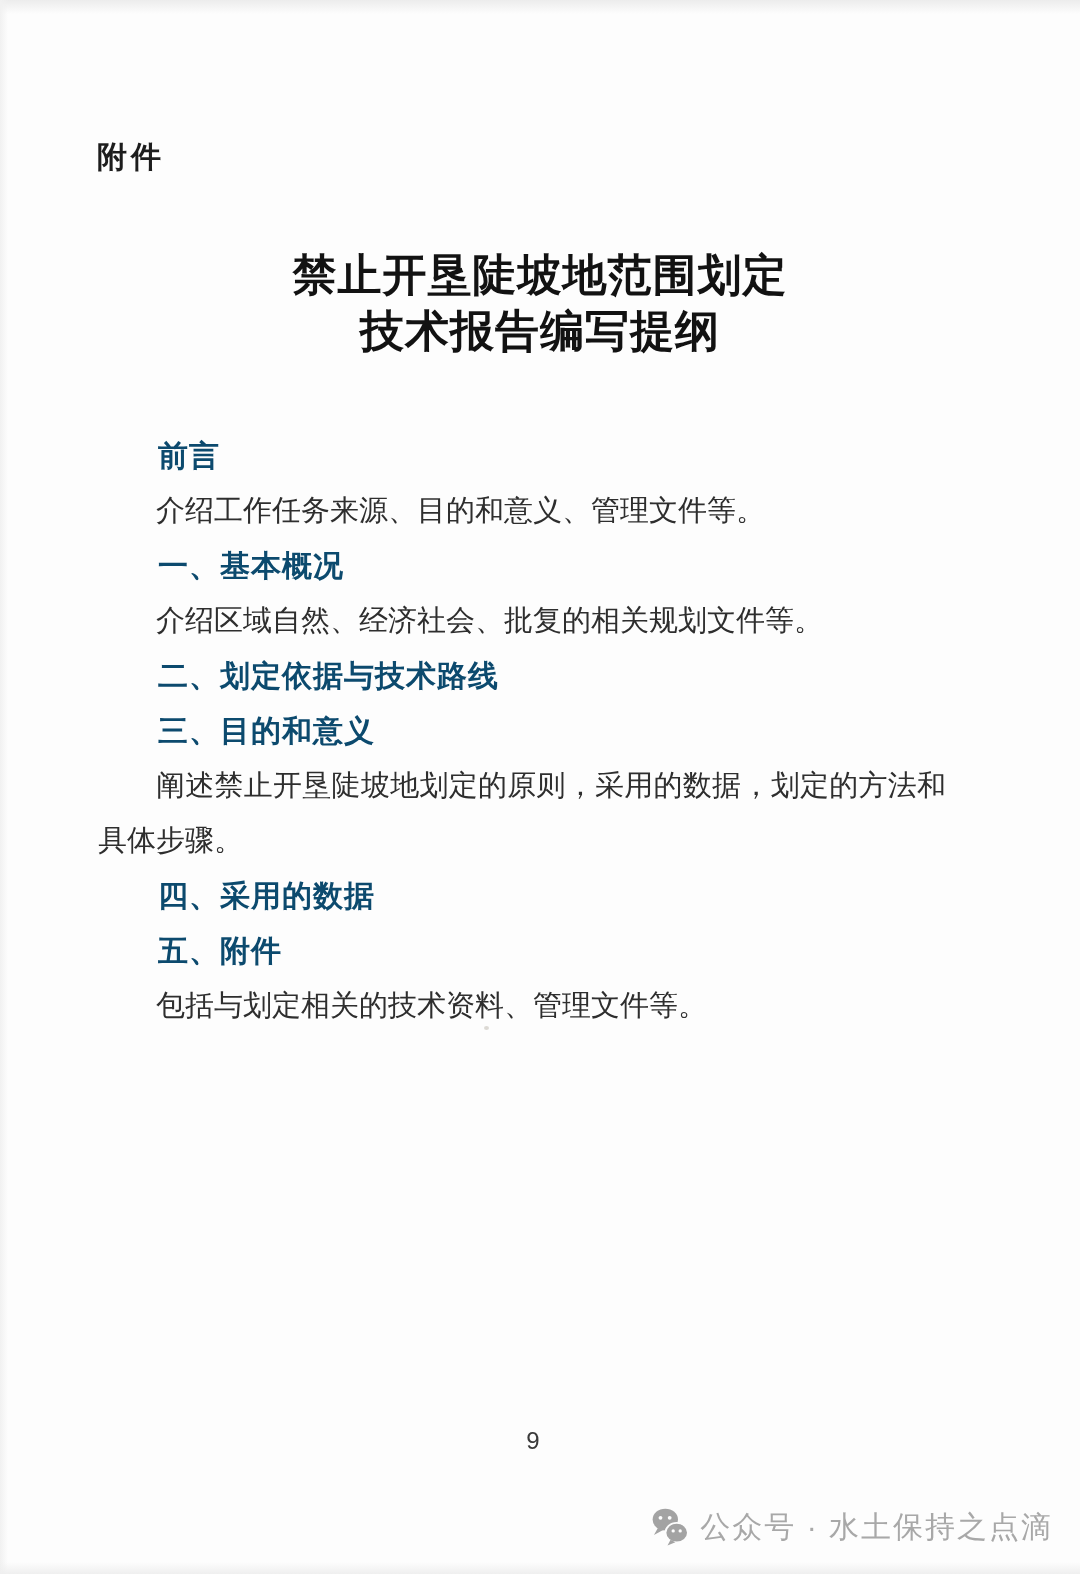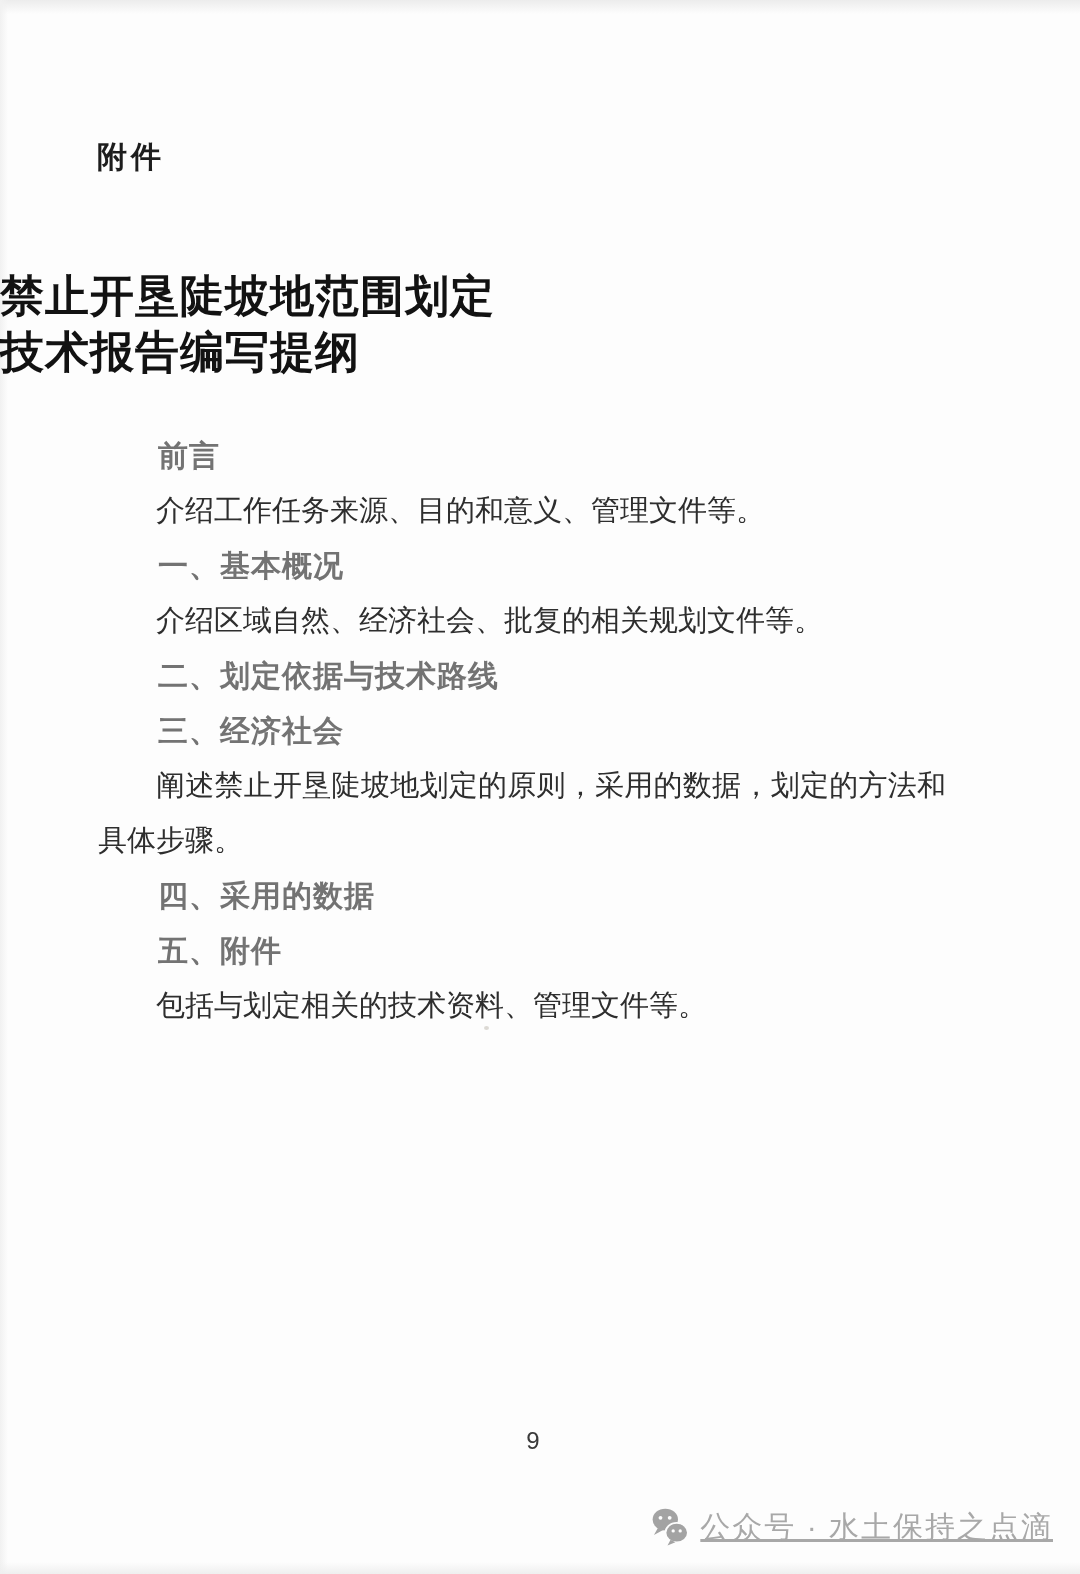--- a/index.html
+++ b/index.html
@@ -23,33 +23,34 @@
   .edge-left { position: absolute; top: 0; left: 0; width: 8px; height: 100%;
     background: linear-gradient(90deg, #f1f1f1, rgba(253,253,253,0)); }
 
   .attachment {
     position: absolute; left: 97px; top: 140px;
     font-family: "Liberation Sans", sans-serif;
     font-weight: bold; font-size: 30px; line-height: 34px;
     letter-spacing: 4px; color: #1d1d1d;
   }
   .title {
-    position: absolute; top: 269px; left: 0; width: 100%;
+    position: absolute; top: 248px; left: 0; width: 100%;
+    text-align: center;
     font-family: "Liberation Serif", serif;
     font-weight: bold; font-size: 44px; line-height: 56px;
     color: #121212; letter-spacing: 1px;
   }
   .content {
     position: absolute; left: 98px; top: 428px; width: 848px;
   }
   .heading {
     margin: 0;
     font-family: "Liberation Sans", sans-serif;
     font-weight: bold; font-size: 30px; line-height: 55px;
-    color: #737373; text-indent: 2em; letter-spacing: 1px;
+    color: #0c4a6e; text-indent: 2em; letter-spacing: 1px;
   }
   .para {
     margin: 0;
     font-family: "Liberation Serif", serif;
     font-size: 29px; line-height: 55px;
     color: #2e2e2e;
     text-align: justify; text-indent: 2em;
   }
   .speck {
     position: absolute; left: 484px; top: 1026px;
@@ -59,21 +60,21 @@
   .page-number {
     position: absolute; top: 1428px; left: 513px; width: 40px;
     text-align: center;
     font-family: "Liberation Sans", sans-serif;
     font-size: 24px; line-height: 26px; color: #3a3a3a;
   }
   .watermark {
     position: absolute; top: 1506px; right: 27px;
     display: flex; gap: 8px;
     font-family: "Liberation Sans", sans-serif;
-    font-size: 30px; line-height: 42px; text-decoration: underline;
+    font-size: 30px; line-height: 42px;
   }
   .watermark .wm-text { letter-spacing: 2px; }
   .wm-icon { width: 42px; height: 42px; flex: 0 0 auto; }
 </style>
 </head>
 <body>
 
 <div class="page">
   <div class="edge-top"></div>
   <div class="edge-left"></div>
@@ -92,21 +93,21 @@
       <p class="para">介绍工作任务来源、目的和意义、管理文件等。</p>
     </section>
     <section>
       <h2 class="heading">一、基本概况</h2>
       <p class="para">介绍区域自然、经济社会、批复的相关规划文件等。</p>
     </section>
     <section>
       <h2 class="heading">二、划定依据与技术路线</h2>
     </section>
     <section>
-      <h2 class="heading">三、经济社会</h2>
+      <h2 class="heading">三、目的和意义</h2>
       <p class="para">阐述禁止开垦陡坡地划定的原则，采用的数据，划定的方法和具体步骤。</p>
     </section>
     <section>
       <h2 class="heading">四、采用的数据</h2>
     </section>
     <section>
       <h2 class="heading">五、附件</h2>
       <p class="para">包括与划定相关的技术资料、管理文件等。</p>
     </section>
   </div>

